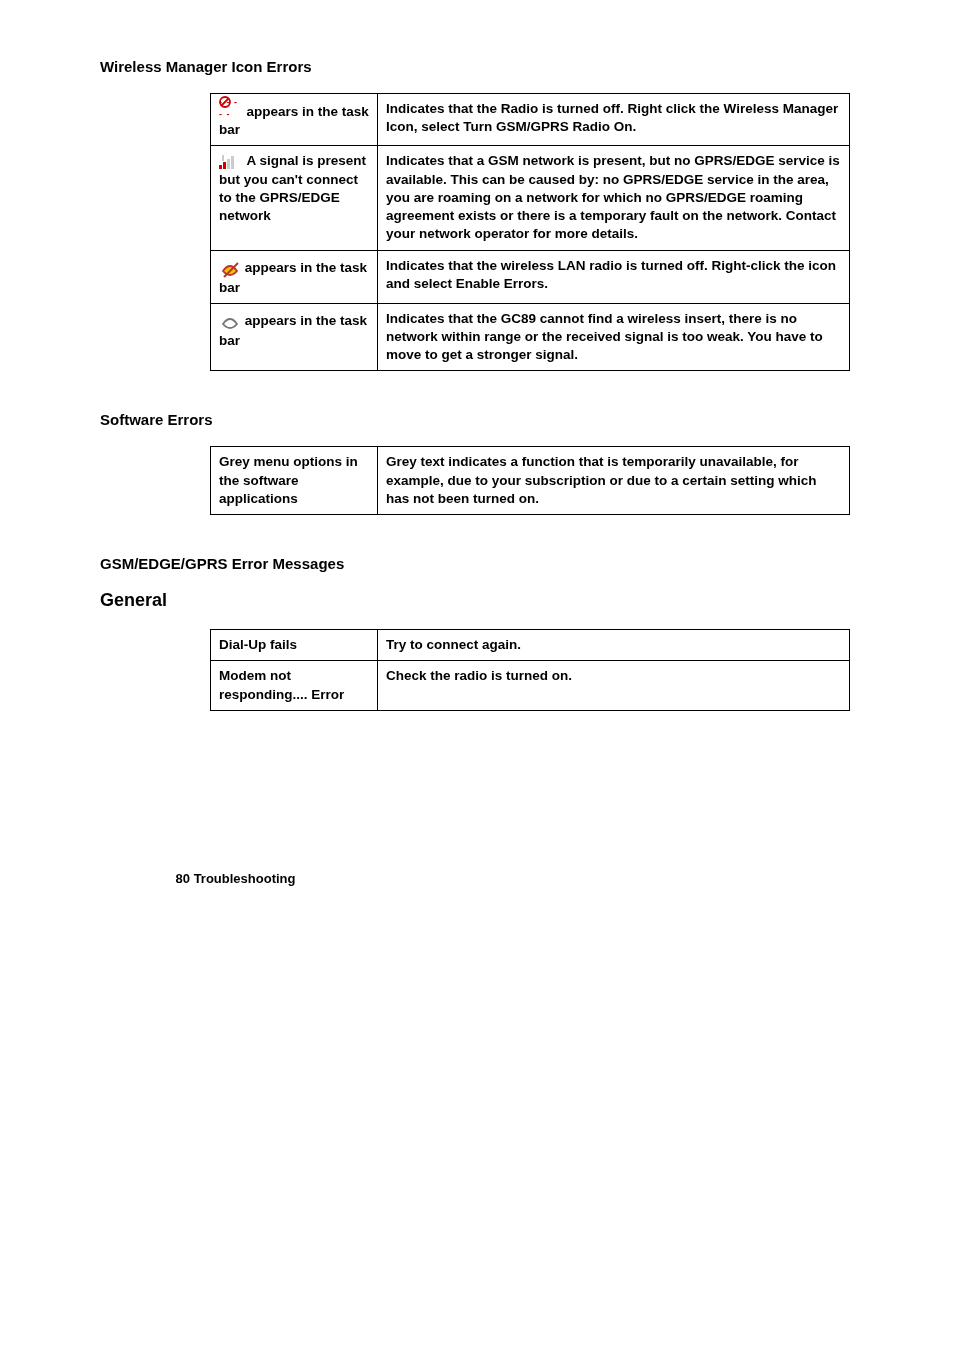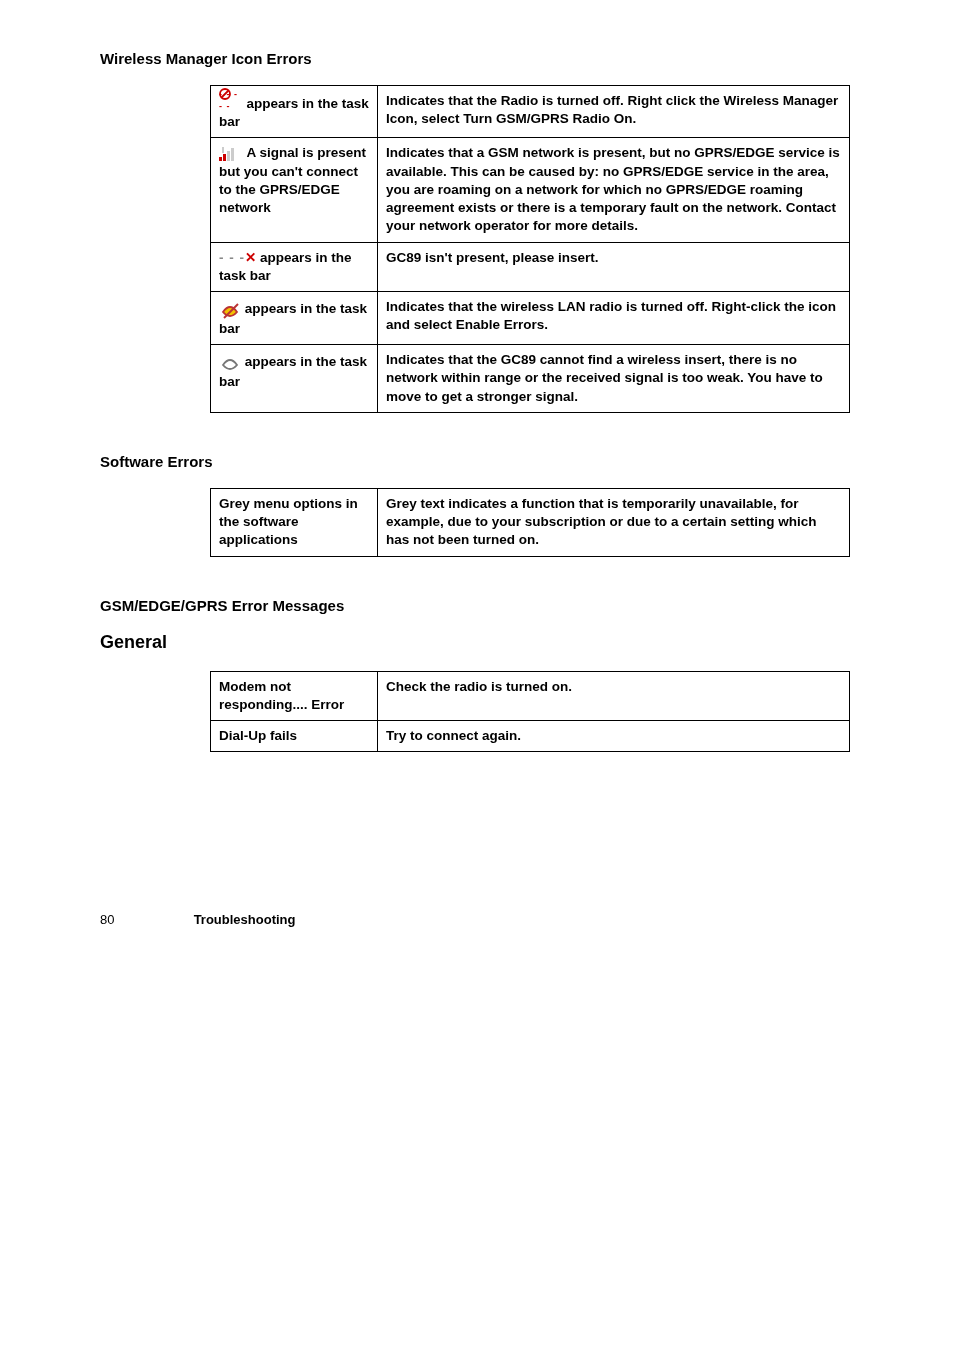--- a/index.html
+++ b/index.html
@@ -8,21 +8,21 @@
     color: #000;
     background: #fff;
     margin: 0;
     padding: 50px 70px 50px 100px;
     width: 954px;
     box-sizing: border-box;
   }
   h2.section {
     font-size: 15px;
     font-weight: bold;
-    margin: 0 0 18px 0;
+    margin: 8px 0 18px 0;
   }
   .table-wrap {
     margin-left: 110px;
     margin-bottom: 40px;
   }
   table {
     border-collapse: collapse;
     width: 640px;
   }
   td {
@@ -34,23 +34,24 @@
   }
   td.label {
     width: 150px;
     font-weight: bold;
   }
   .footer {
     margin-top: 160px;
     font-size: 13px;
   }
   .footer .page {
-    font-weight: normal;
+    font-weight: bold;
     display: inline-block;
     width: 90px;
+    text-align: right;
   }
   .footer .chap {
     font-weight: bold;
   }
   .sig-red-dash {
     color: #c00;
     font-weight: bold;
     letter-spacing: 1px;
   }
   .sig-grey-dash {
@@ -87,24 +88,20 @@
           <td class="label"><svg width="20" height="14">
               <rect x="0" y="10" width="3" height="4" fill="#c00"></rect>
               <rect x="4" y="7" width="3" height="7" fill="#c00"></rect>
               <rect x="8" y="4" width="3" height="10" fill="#ccc"></rect>
               <rect x="12" y="1" width="3" height="13" fill="#ccc"></rect>
               <rect x="3" y="0" width="2" height="6" fill="#ccc"></rect>
             </svg>&nbsp;&nbsp;A signal is present but you can't connect to the GPRS/EDGE network</td>
           <td>Indicates that a GSM network is present, but no GPRS/EDGE service is available. This can be caused by: no GPRS/EDGE service in the area, you are roaming on a network for which no GPRS/EDGE roaming agreement exists or there is a temporary fault on the network. Contact your network operator for more details.</td>
         </tr>
         <tr>
-          <td class="label"><span class="sig-grey-dash">- - -</span><span class="red-x">✕</span> appears in the task bar</td>
-          <td>GC89 isn't present, please insert.</td>
-        </tr>
-        <tr>
           <td class="label"><svg width="22" height="22">
               <path d="M4 14 Q11 4 18 14 Q11 22 4 14 Z" fill="#f2c200" stroke="#b33" stroke-width="1.8"></path>
               <line x1="5" y1="20" x2="19" y2="6" stroke="#b33" stroke-width="2"></line>
             </svg>&nbsp;appears in the task bar</td>
           <td>Indicates that the wireless LAN radio is turned off. Right-click the icon and select <b>Enable Errors</b>.</td>
         </tr>
         <tr>
           <td class="label"><svg width="22" height="22">
               <path d="M4 14 Q11 4 18 14 Q11 22 4 14 Z" fill="none" stroke="#777" stroke-width="1.8"></path>
             </svg>&nbsp;appears in the task bar</td>
@@ -125,26 +122,26 @@
       </tbody>
   </table>
 </div>
 
 <h2 class="section">GSM/EDGE/GPRS Error Messages</h2>
 <h3 class="subhead">General</h3>
 <div class="table-wrap">
   <table>
     <tbody id="gsm-rows">
         <tr>
+          <td class="label">Dial-Up fails</td>
+          <td>Try to connect again.</td>
+        </tr>
+        <tr>
           <td class="label">Modem not responding.... Error</td>
           <td>Check the radio is turned on.</td>
-        </tr>
-        <tr>
-          <td class="label">Dial-Up fails</td>
-          <td>Try to connect again.</td>
         </tr>
       </tbody>
   </table>
 </div>
 
 <div class="footer">
   <span class="page">80</span>
   <span class="chap">Troubleshooting</span>
 </div>
 

